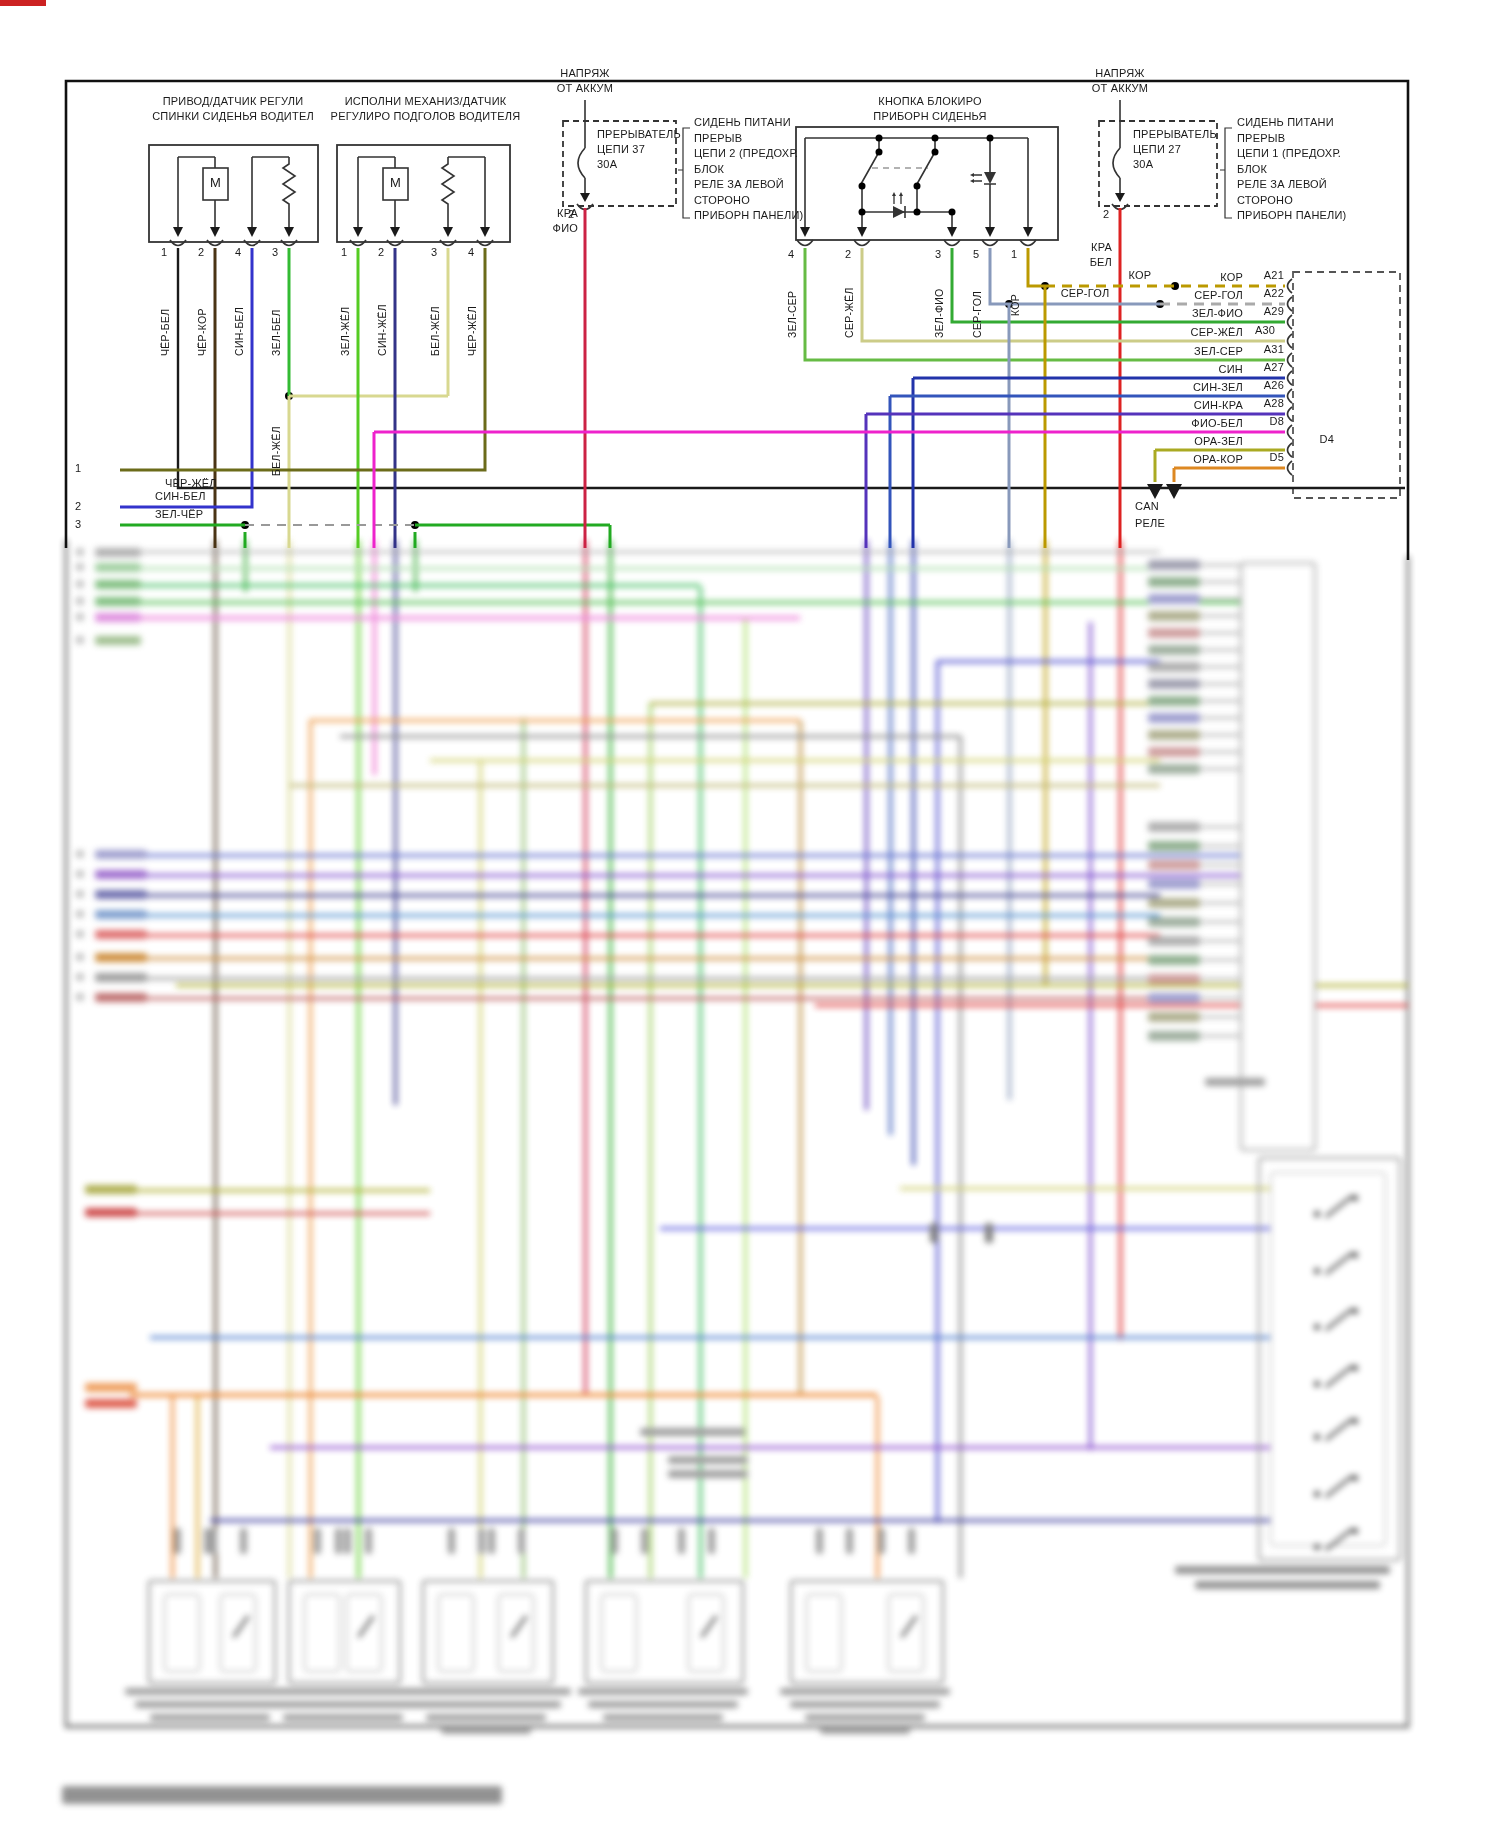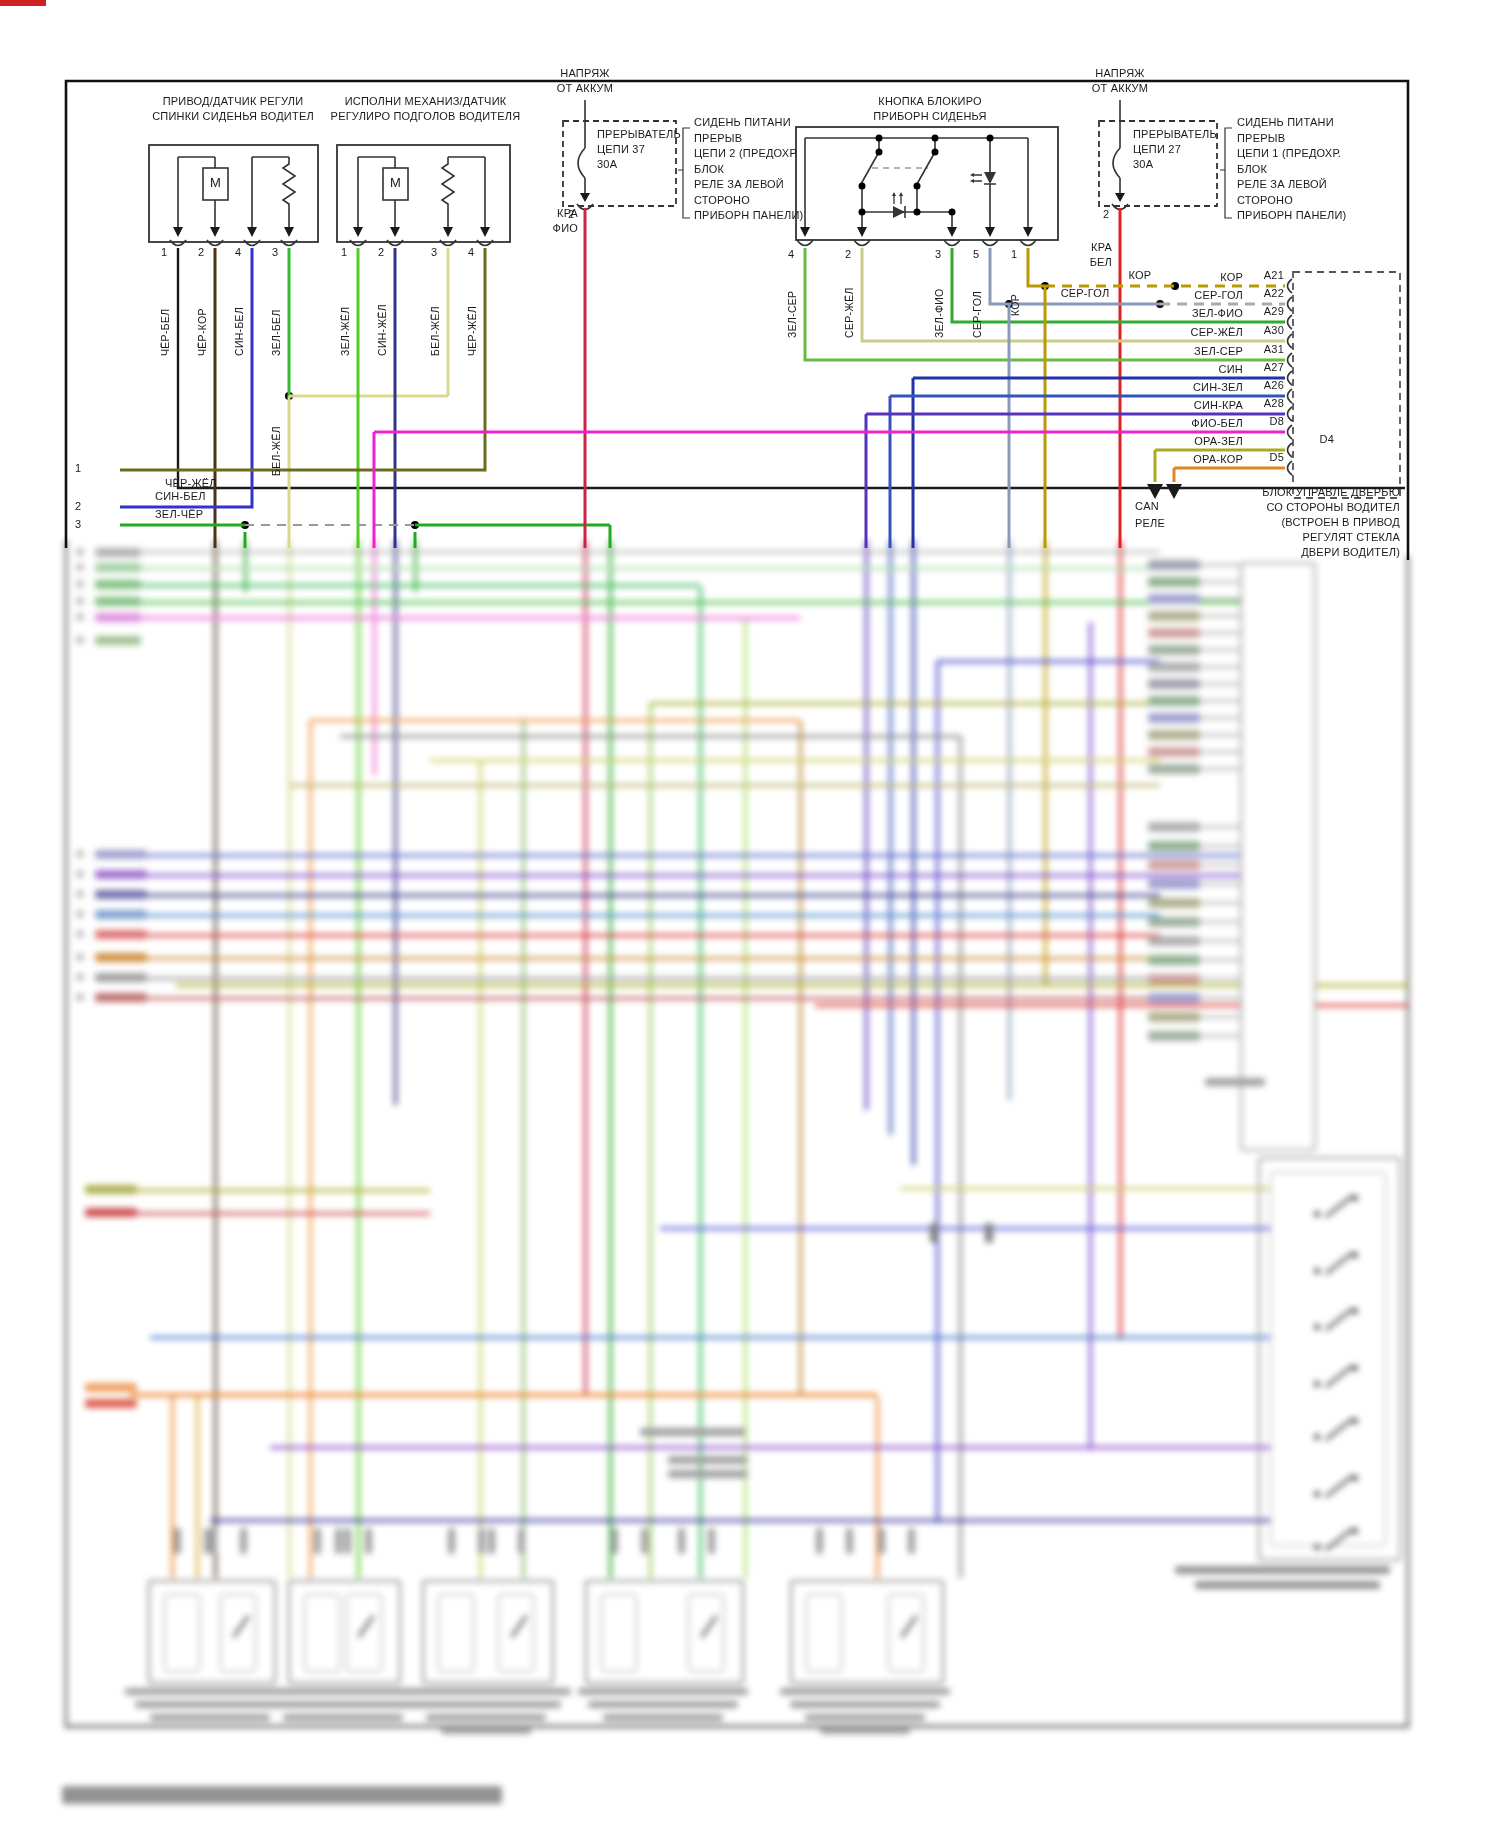--- a/index.html
+++ b/index.html
@@ -501,37 +501,32 @@
     <div class="lbl c" style="left:1105px;top:268px;width:70px;">КОР</div>
     <div class="lbl c" style="left:1048px;top:286px;width:74px;">СЕР-ГОЛ</div>
 
     <div class="lbl r" style="left:1123px;top:270px;width:120px;">КОР</div>
     <div class="lbl r" style="left:1246px;top:268px;width:38px;">A21</div>
     <div class="lbl r" style="left:1123px;top:288px;width:120px;">СЕР-ГОЛ</div>
     <div class="lbl r" style="left:1246px;top:286px;width:38px;">A22</div>
     <div class="lbl r" style="left:1123px;top:306px;width:120px;">ЗЕЛ-ФИО</div>
     <div class="lbl r" style="left:1246px;top:304px;width:38px;">A29</div>
     <div class="lbl r" style="left:1123px;top:325px;width:120px;">СЕР-ЖЁЛ</div>
-    <div class="lbl r" style="left:1246px;top:323px;width:38px;">A30</div>
+    <div class="lbl r" style="left:1246px;top:323px;width:38px;text-align:center;">A30</div>
     <div class="lbl r" style="left:1123px;top:344px;width:120px;">ЗЕЛ-СЕР</div>
     <div class="lbl r" style="left:1246px;top:342px;width:38px;">A31</div>
     <div class="lbl r" style="left:1123px;top:362px;width:120px;">СИН</div>
     <div class="lbl r" style="left:1246px;top:360px;width:38px;">A27</div>
     <div class="lbl r" style="left:1123px;top:380px;width:120px;">СИН-ЗЕЛ</div>
     <div class="lbl r" style="left:1246px;top:378px;width:38px;">A26</div>
     <div class="lbl r" style="left:1123px;top:398px;width:120px;">СИН-КРА</div>
     <div class="lbl r" style="left:1246px;top:396px;width:38px;">A28</div>
     <div class="lbl r" style="left:1123px;top:416px;width:120px;">ФИО-БЕЛ</div>
     <div class="lbl r" style="left:1246px;top:414px;width:38px;">D8</div>
     <div class="lbl r" style="left:1123px;top:434px;width:120px;">ОРА-ЗЕЛ</div>
     <div class="lbl r" style="left:1296px;top:432px;width:38px;">D4</div>
     <div class="lbl r" style="left:1123px;top:452px;width:120px;">ОРА-КОР</div>
     <div class="lbl r" style="left:1246px;top:450px;width:38px;">D5</div>
 
     <div class="lbl" style="left:1135px;top:498px;line-height:17px;"><span>CAN</span><br><span>РЕЛЕ</span></div>
 
-    <div class="lbl r" style="left:1200px;top:485px;width:200px;line-height:15px;">БЛОК УПРАВЛЕ ДВЕРЬЮ
-СО СТОРОНЫ ВОДИТЕЛ
-(ВСТРОЕН В ПРИВОД
-РЕГУЛЯТ СТЕКЛА
-ДВЕРИ ВОДИТЕЛ)</div>
   </div>
 </div>
 
 </body></html>

